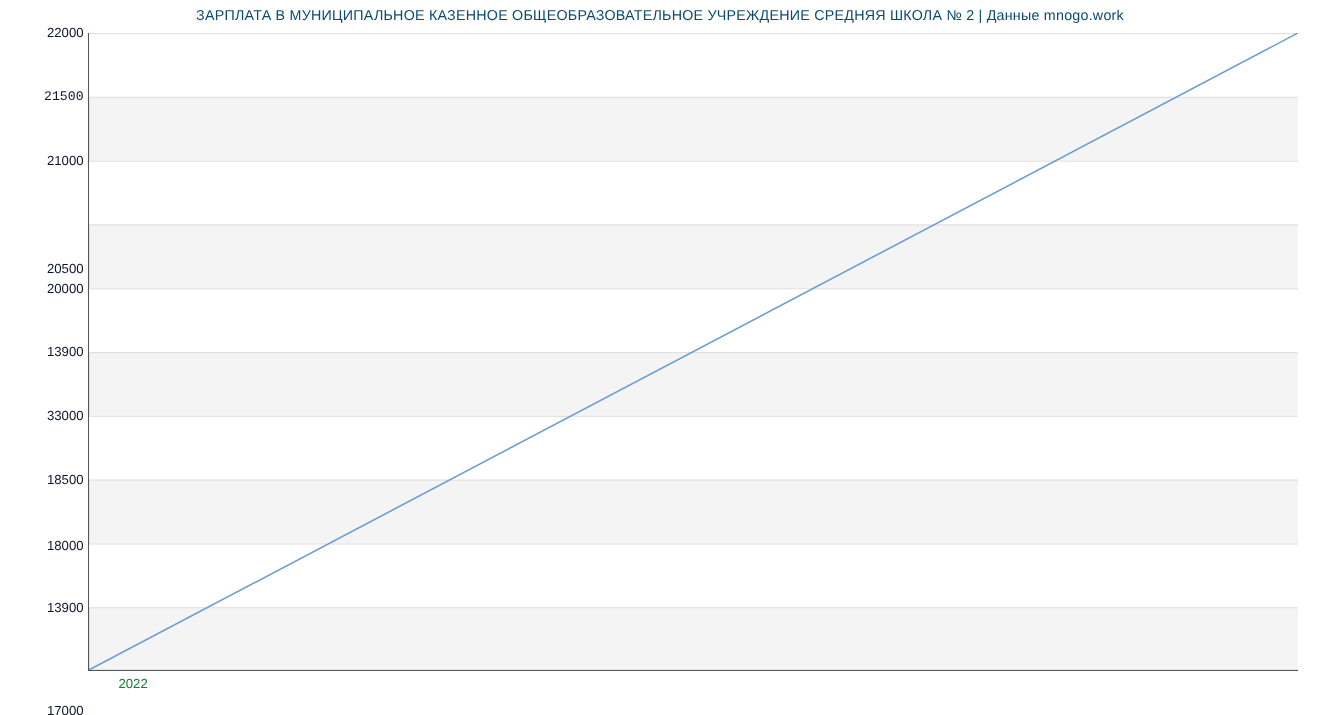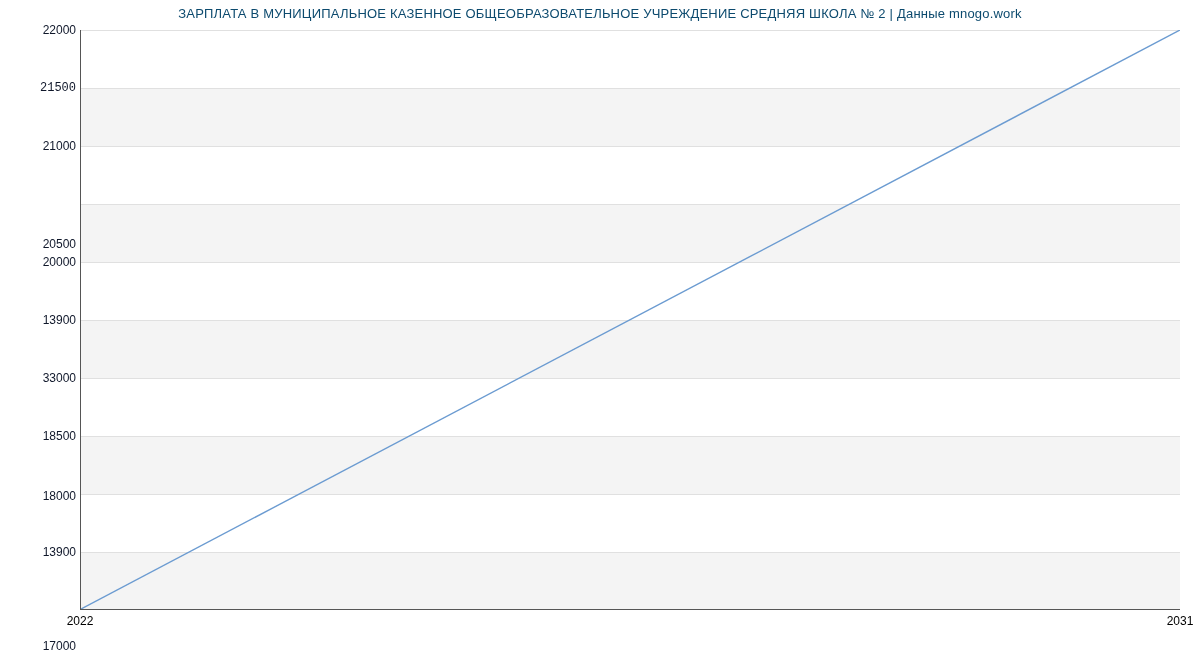--- a/index.html
+++ b/index.html
@@ -52,22 +52,23 @@
     transform: translateY(-50%);
     font-size: 12px;
     color: #0f172a;
     text-align: right;
     width: 70px;
   }
   .x-tick {
     position: absolute;
     top: 614px;
     font-size: 12px;
-    color: #000000;
+    color: #15803d;
     transform: translateX(-50%);
+    margin-left: 41px;
   }
   svg.line-layer {
     position: absolute;
     left: 0; top: 0;
     width: 100%; height: 100%;
   }
 </style>
 </head>
 <body>
 

